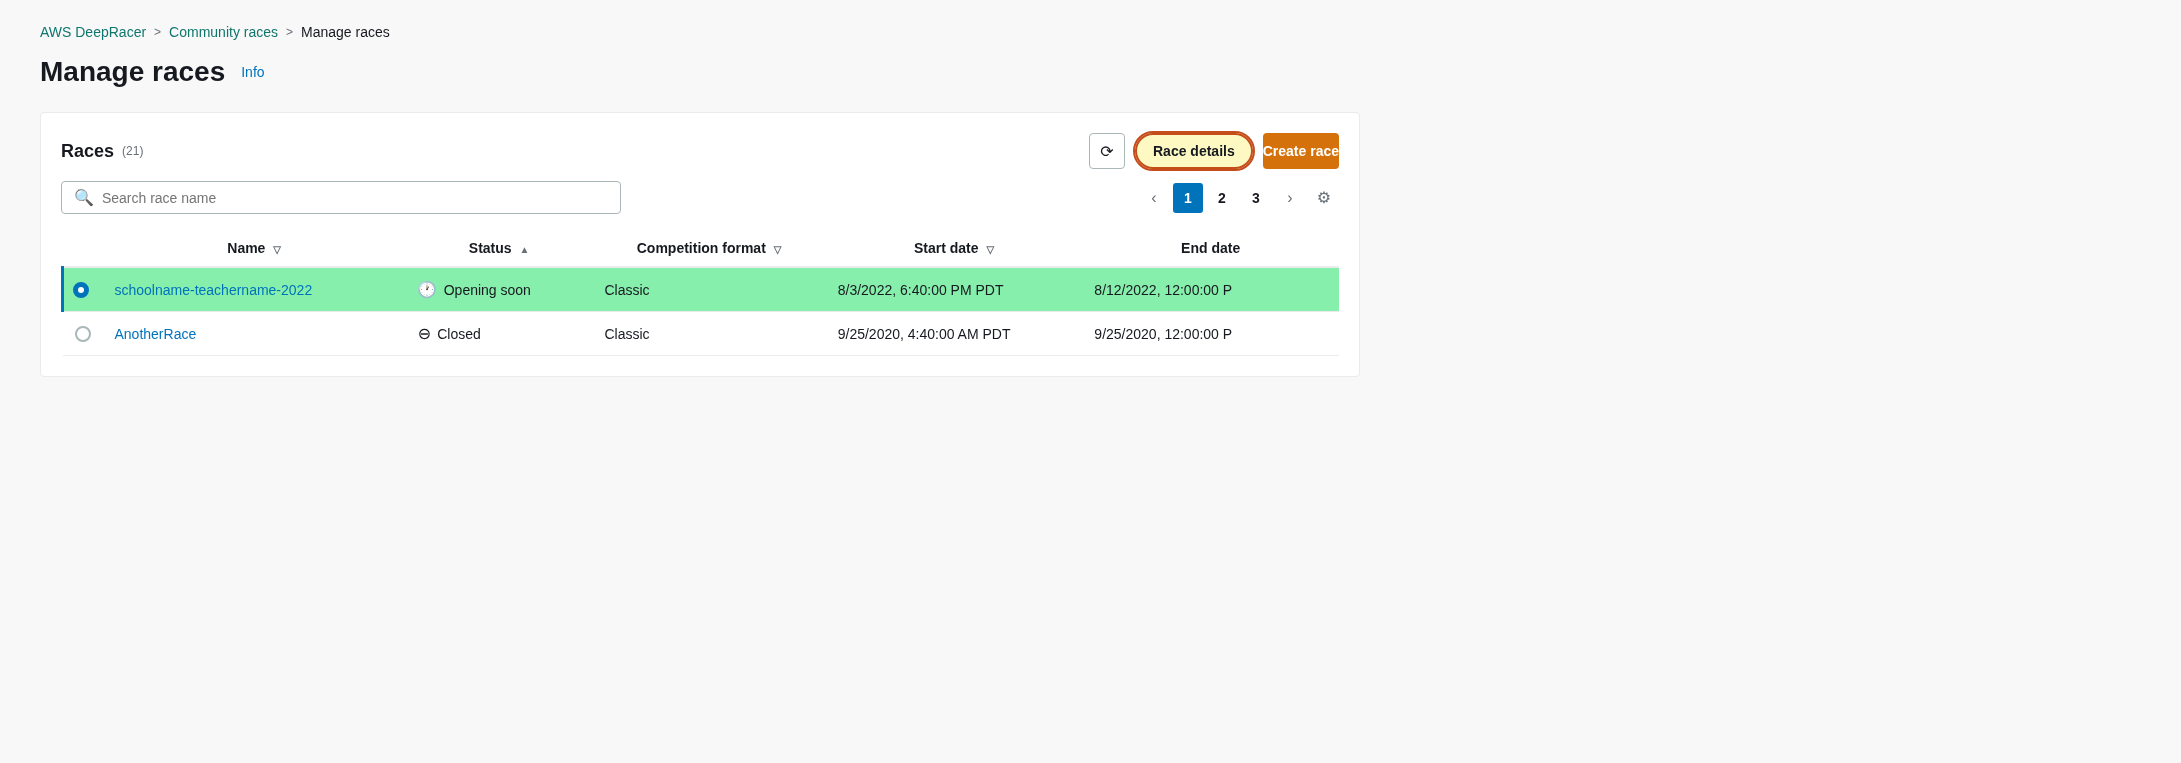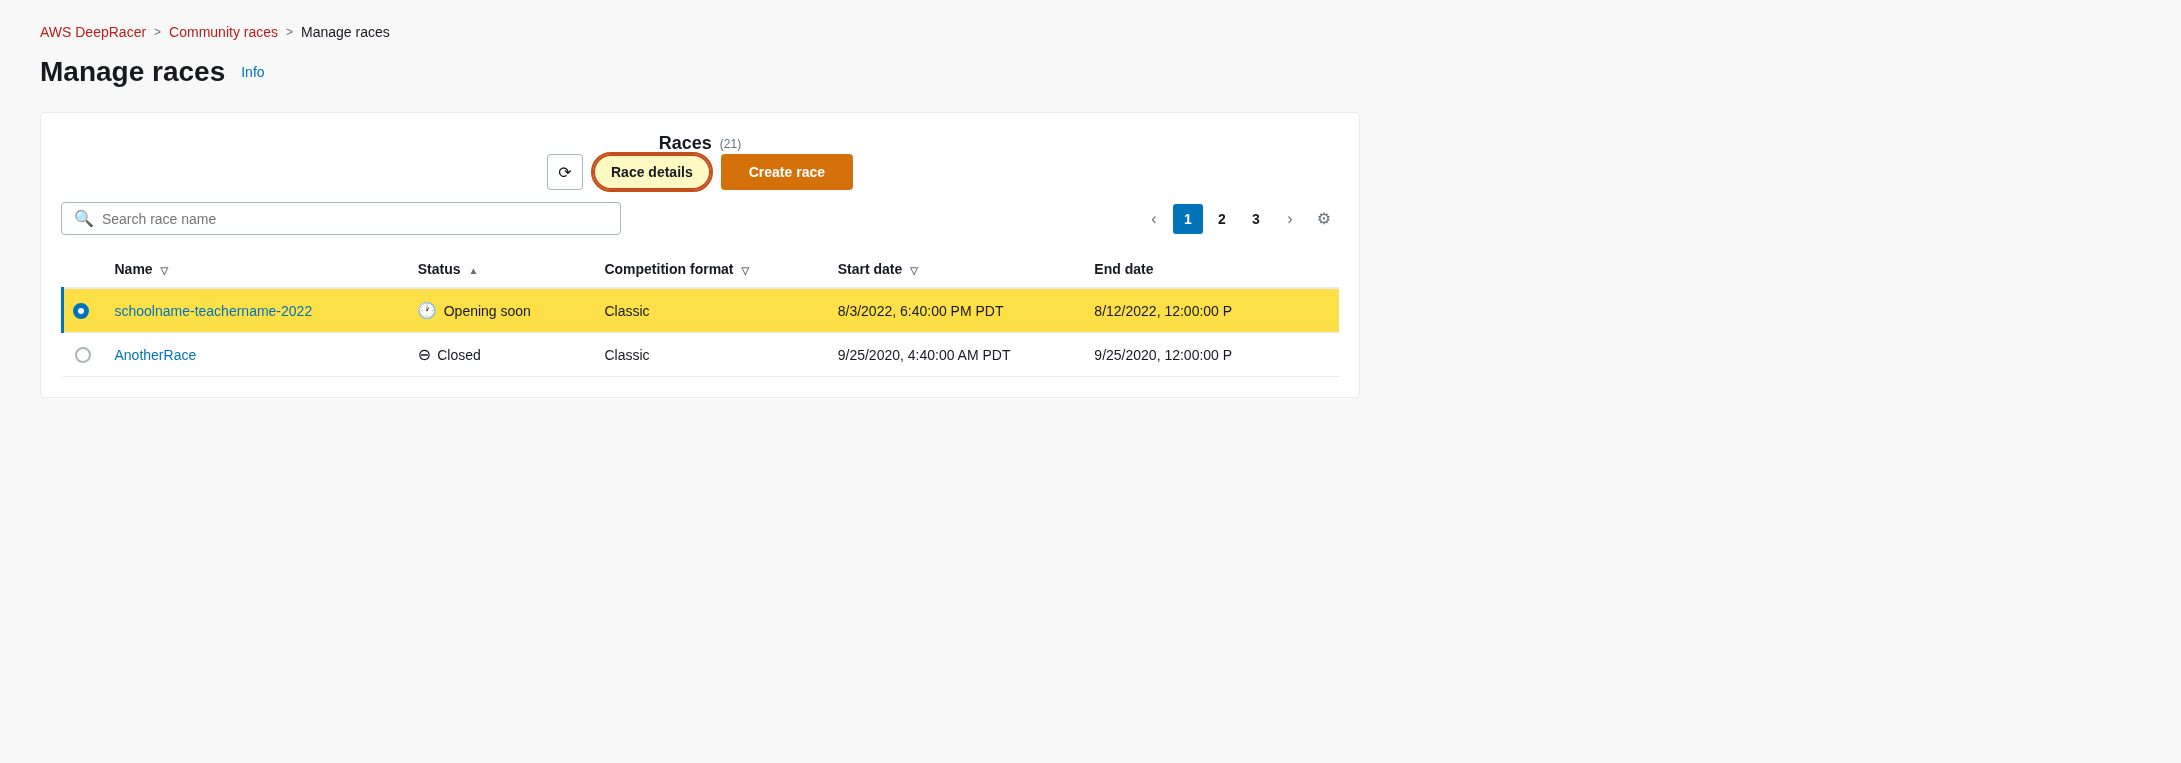--- a/index.html
+++ b/index.html
@@ -14,21 +14,21 @@
       max-width: 1400px;
     }
     .breadcrumb {
       display: flex;
       align-items: center;
       gap: 8px;
       margin-bottom: 16px;
       font-size: 14px;
     }
     .breadcrumb-link {
-      color: #b91c1c;
+      color: #0f766e;
       cursor: pointer;
       text-decoration: none;
     }
     .breadcrumb-separator {
       color: #687078;
       font-size: 12px;
     }
     .breadcrumb-current {
       color: #16191f;
     }
@@ -54,21 +54,20 @@
       background: #fff;
       border: 1px solid #e9ebed;
       border-radius: 4px;
       padding: 20px;
     }
     .table-header-row {
       display: flex;
       align-items: center;
       justify-content: space-between;
       margin-bottom: 12px;
-      flex-direction: column;
     }
     .table-title-area {
       display: flex;
       align-items: center;
       gap: 8px;
     }
     .table-title {
       font-size: 18px;
       font-weight: 700;
     }
@@ -109,21 +108,21 @@
     }
     .race-details-button::before {
       content: '';
       position: absolute;
       inset: -4px;
       border: 2px solid #c44d1a;
       border-radius: 24px;
     }
     .create-race-button {
       height: 36px;
-      padding: 0 28px;
+      padding: 0 0;
       border: none;
       background: #d5710a;
       border-radius: 4px;
       cursor: pointer;
       font-size: 14px;
       font-weight: 600;
       color: #fff;
     }
     .search-bar-row {
       display: flex;
@@ -196,21 +195,21 @@
       font-size: 16px;
       display: flex;
       align-items: center;
       justify-content: center;
     }
     .data-table {
       width: 100%;
       border-collapse: collapse;
     }
     .data-table th {
-      text-align: left;
+      text-align: center;
       padding: 10px 12px;
       border-bottom: 2px solid #e9ebed;
       font-size: 14px;
       font-weight: 700;
       color: #16191f;
       white-space: nowrap;
     }
     .data-table th .sort-icon {
       display: inline-block;
       margin-left: 4px;
@@ -218,21 +217,21 @@
       color: #687078;
     }
     .data-table td {
       padding: 12px 12px;
       border-bottom: 1px solid #e9ebed;
       font-size: 14px;
       color: #16191f;
       vertical-align: middle;
     }
     .data-table tr.selected {
-      background: #fde047;
+      background: #86efac;
       border-left: 3px solid #0073bb;
       margin-left: 29px;
     }
     .data-table tr.selected td:first-child {
       padding-left: 9px;
     }
     .row-link {
       color: #0073bb;
       cursor: pointer;
       text-decoration: none;

